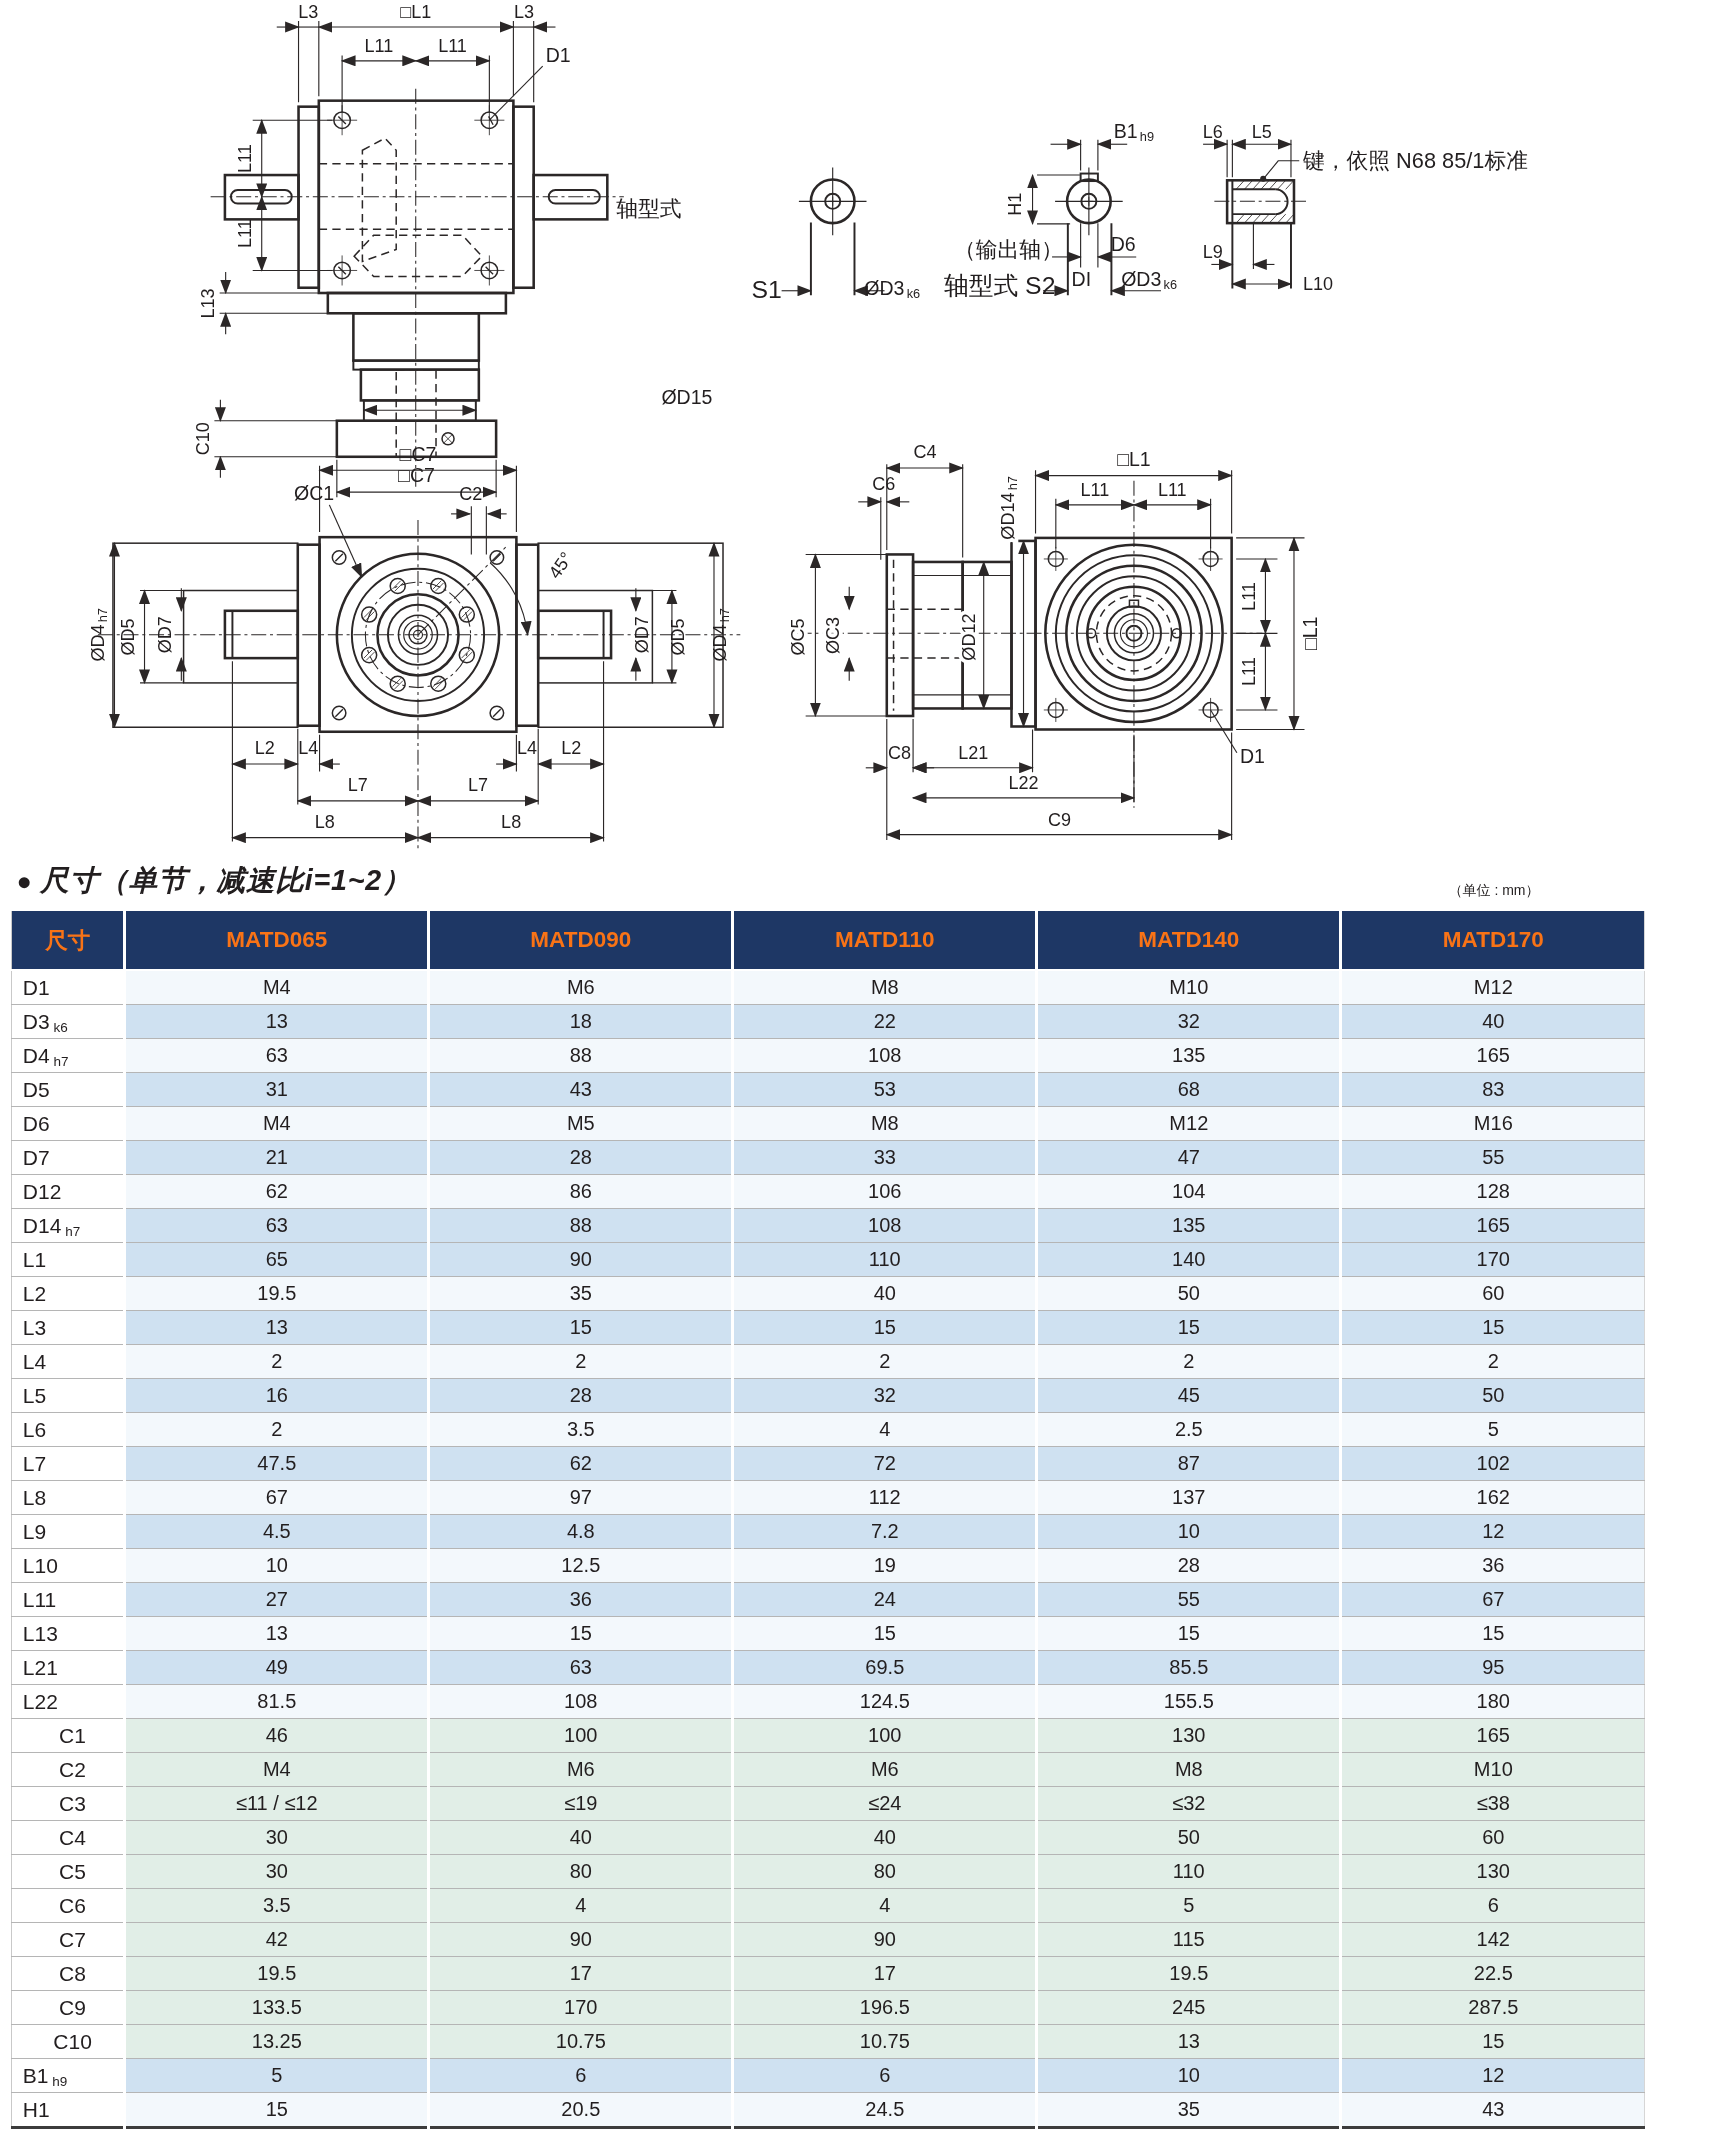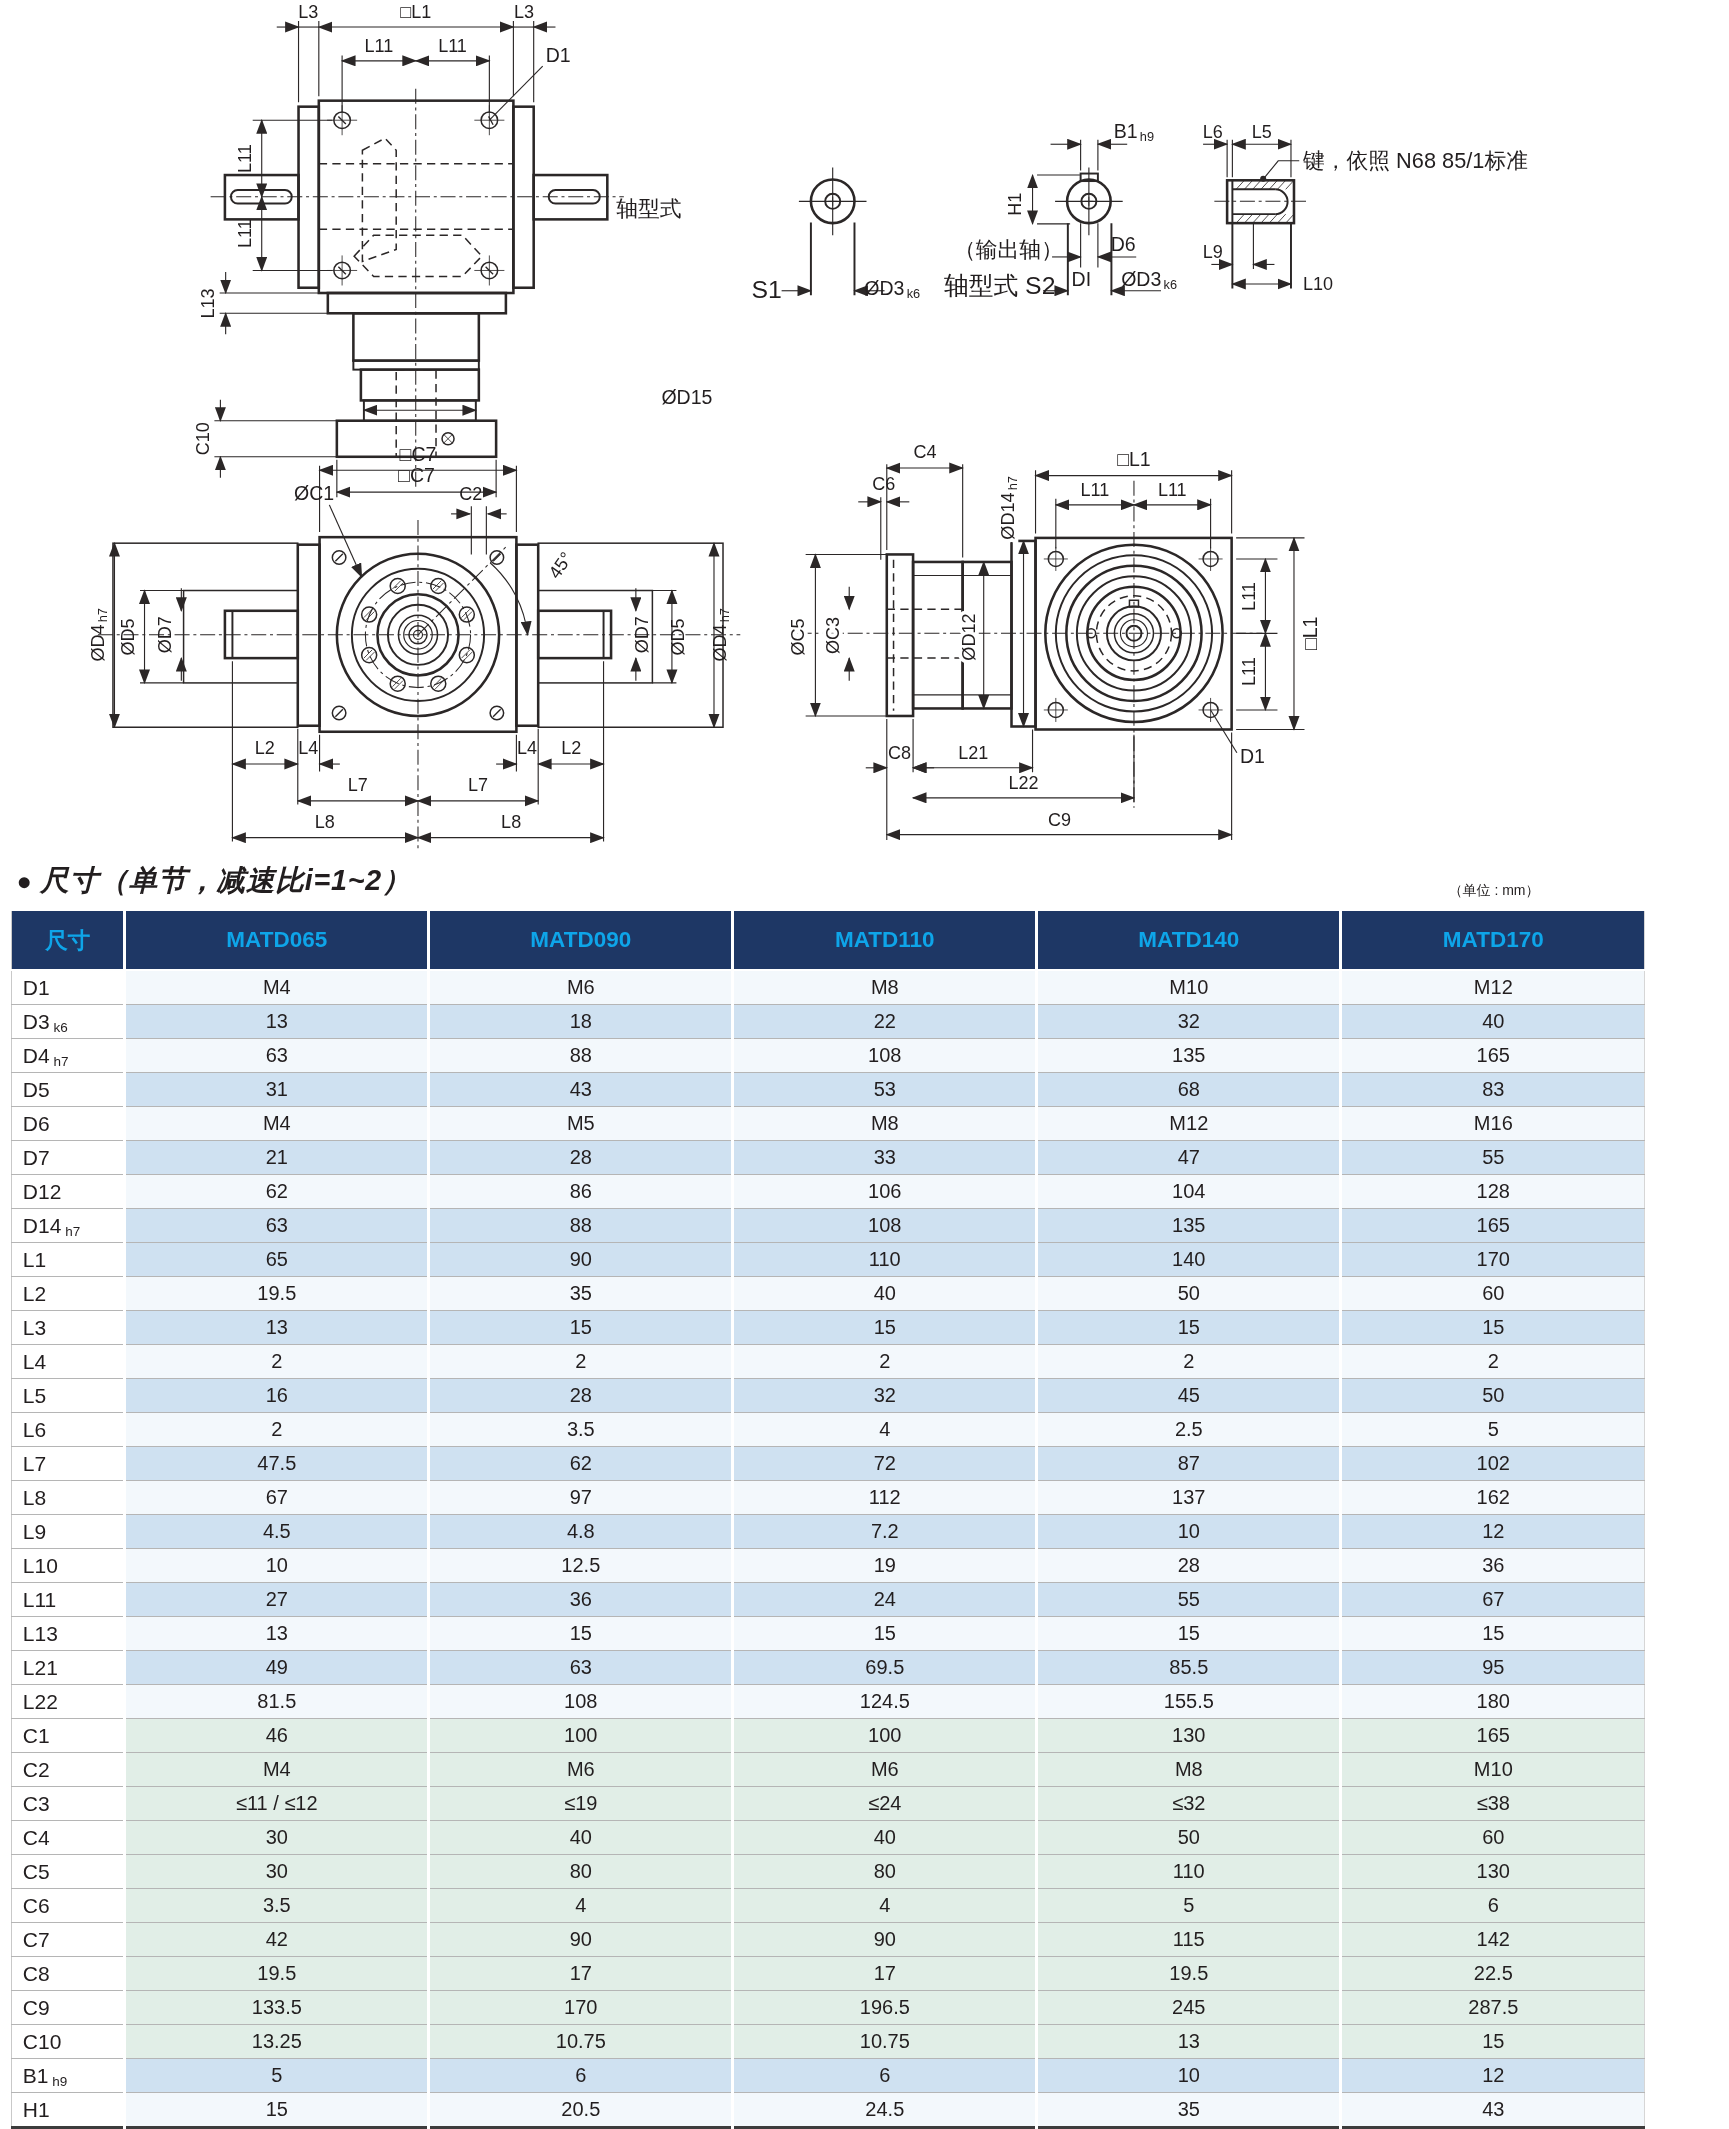--- a/index.html
+++ b/index.html
@@ -26,27 +26,27 @@
   
   #title-row{position:absolute;left:16.5px;top:861px;width:1696px;height:42px;}
   #page-title{font-size:28.6px;font-weight:bold;letter-spacing:0.8px;font-style:italic;}
   #page-title .bullet{font-size:25.5px;margin-right:7.5px;}
   #unit-note{position:absolute;right:173px;top:21px;font-size:14px;}
 
   
   #dim-table-wrap{position:absolute;left:11.3px;top:911px;width:1634px;}
   table{border-collapse:collapse;table-layout:fixed;width:1634px;border-left:1.5px solid #c9c9c9;border-right:0.8px solid #d6d6d6;border-bottom:3px solid #3c3c3c;}
   col.c0{width:113px;} col.cv{width:304px;}
-  th{background:#1e3765;color:#0ea5e9;font-size:22.5px;font-weight:bold;height:56px;border-left:3px solid #ffffff;}
+  th{background:#1e3765;color:#f97316;font-size:22.5px;font-weight:bold;height:56px;border-left:3px solid #ffffff;}
   th:first-child{border-left:none;}
   td{height:31px;font-size:20px;text-align:center;border-top:1.5px solid #b5b5b5;border-left:3px solid #ffffff;}
   td:first-child{border-left:none;background:#ffffff;text-align:left;padding-left:10.5px;font-size:21px;}
   tr.pale td{background:#f3f8fc;}
   tr.blue td{background:#cfe1f1;}
-  tr.green td{background:#e1eee7;}
+  tr.green td{background:#e1eee7;text-align:center;}
   tr td:first-child{background:#ffffff !important;}
   tbody tr:first-child td{border-top:2.3px solid #ffffff;}
   .rsub{font-size:13.5px;margin-left:3.8px;position:relative;top:3px;}
 </style>
 </head>
 <body>
 
 <div id="stage">
 
 <svg id="drawings" width="1730" height="879" viewBox="0 0 2302 1170">

